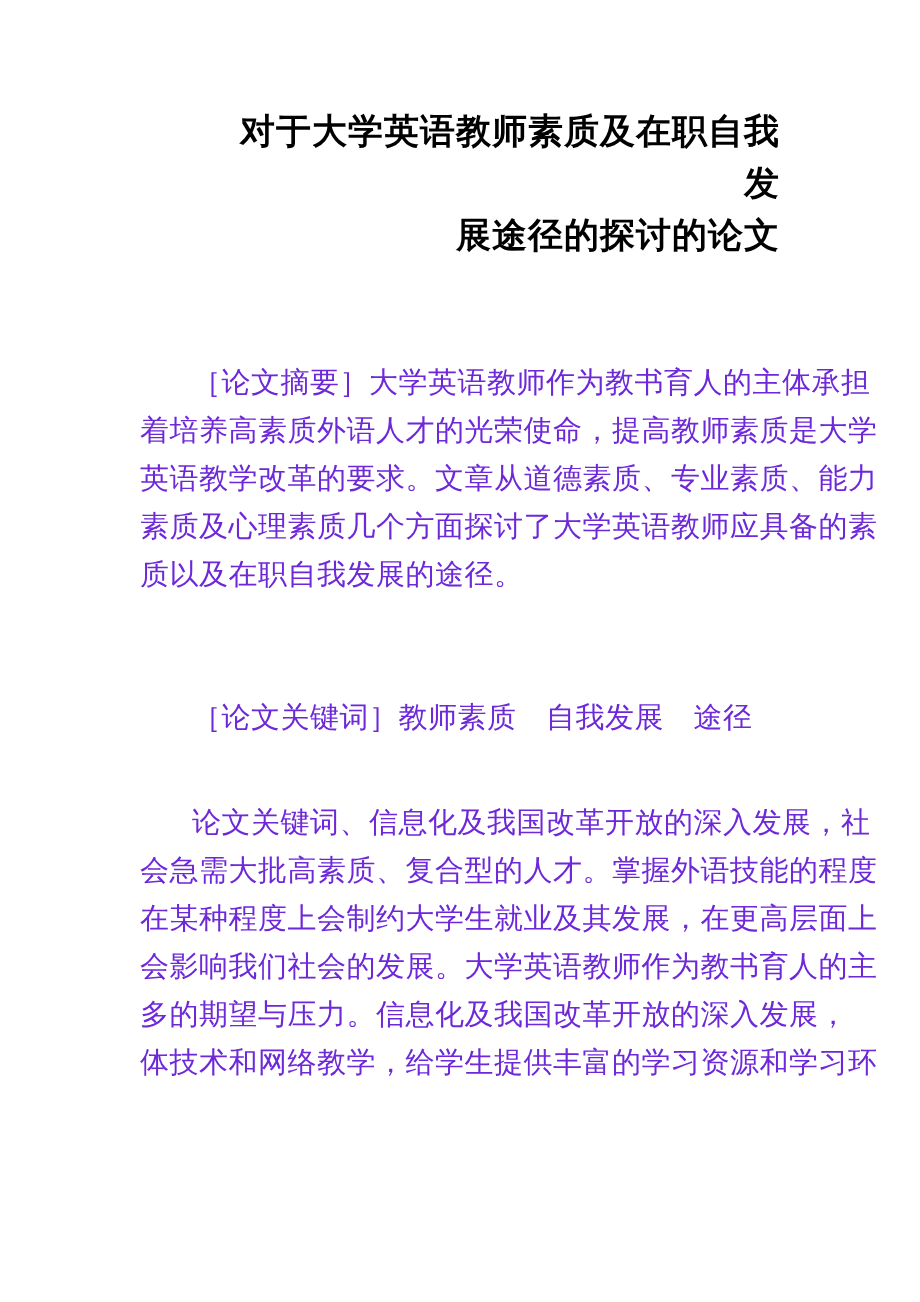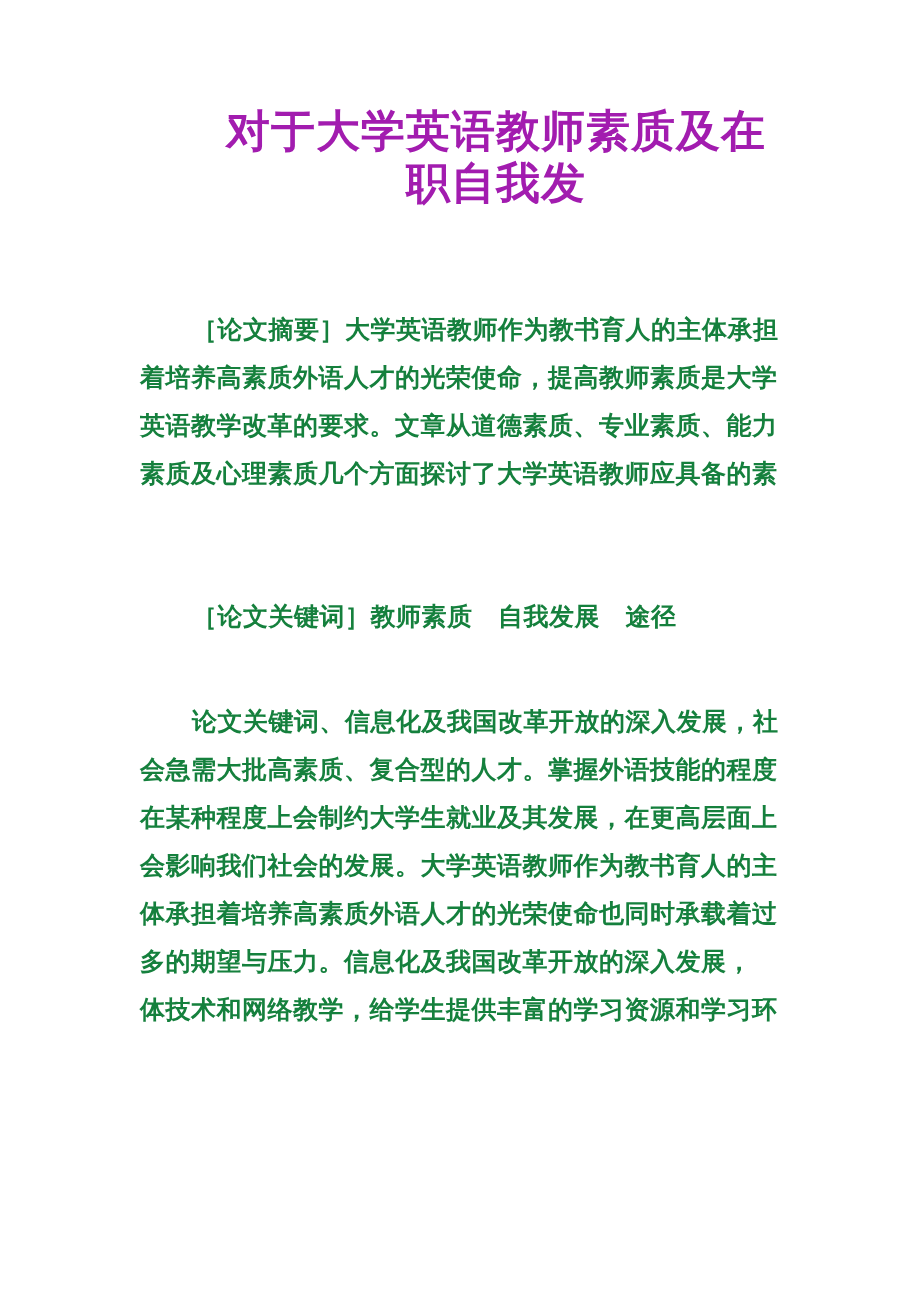--- a/index.html
+++ b/index.html
@@ -16,37 +16,37 @@
     font-family: "Liberation Serif", "DejaVu Serif", serif;
     color: #1e1e1e;
   }
   .content {
     padding: 106px 0 0 140px;
   }
   
   .doc-title {
     width: 640px;
     margin: 0 0 96px 0;
-    font-size: 44px;
+    font-size: 35px;
     font-weight: 700;
     line-height: 52px;
-    text-align: center;
-    color: #a21caf;
+    text-align: right;
+    color: #000000;
     letter-spacing: 1px;
   }
   .doc-title .line:first-child {
     margin-left: 72px; 
   }
   
   .para {
     margin: 0;
-    font-size: 25px;
-    font-weight: 700;
+    font-size: 29px;
+    font-weight: 400;
     line-height: 48px;
-    color: #15803d;
+    color: #6d28d9;
     letter-spacing: 0.5px;
   }
   .para .line {
     height: 48px;
     white-space: nowrap;
   }
   .para .line:first-child {
     text-indent: 52px; 
   }
   .abstract   { margin-bottom: 95px; }
@@ -54,35 +54,36 @@
   .body-text  { margin-bottom: 0; }
 </style>
 </head>
 <body>
 
 <div class="page">
   <div class="content">
 
     <h1 class="doc-title">
         <div class="line">对于大学英语教师素质及在职自我发</div>
+        <div class="line">展途径的探讨的论文</div>
       </h1>
 
     <div class="para abstract">
         <div class="line">［论文摘要］大学英语教师作为教书育人的主体承担</div>
         <div class="line">着培养高素质外语人才的光荣使命，提高教师素质是大学</div>
         <div class="line">英语教学改革的要求。文章从道德素质、专业素质、能力</div>
         <div class="line">素质及心理素质几个方面探讨了大学英语教师应具备的素</div>
+        <div class="line">质以及在职自我发展的途径。</div>
       </div>
 
     <div class="para keywords">［论文关键词］教师素质　自我发展　途径</div>
 
     <div class="para body-text">
         <div class="line">论文关键词、信息化及我国改革开放的深入发展，社</div>
         <div class="line">会急需大批高素质、复合型的人才。掌握外语技能的程度</div>
         <div class="line">在某种程度上会制约大学生就业及其发展，在更高层面上</div>
         <div class="line">会影响我们社会的发展。大学英语教师作为教书育人的主</div>
-        <div class="line">体承担着培养高素质外语人才的光荣使命也同时承载着过</div>
         <div class="line">多的期望与压力。信息化及我国改革开放的深入发展，</div>
         <div class="line">体技术和网络教学，给学生提供丰富的学习资源和学习环</div>
       </div>
 
   </div>
 </div>
 
 </body></html>

